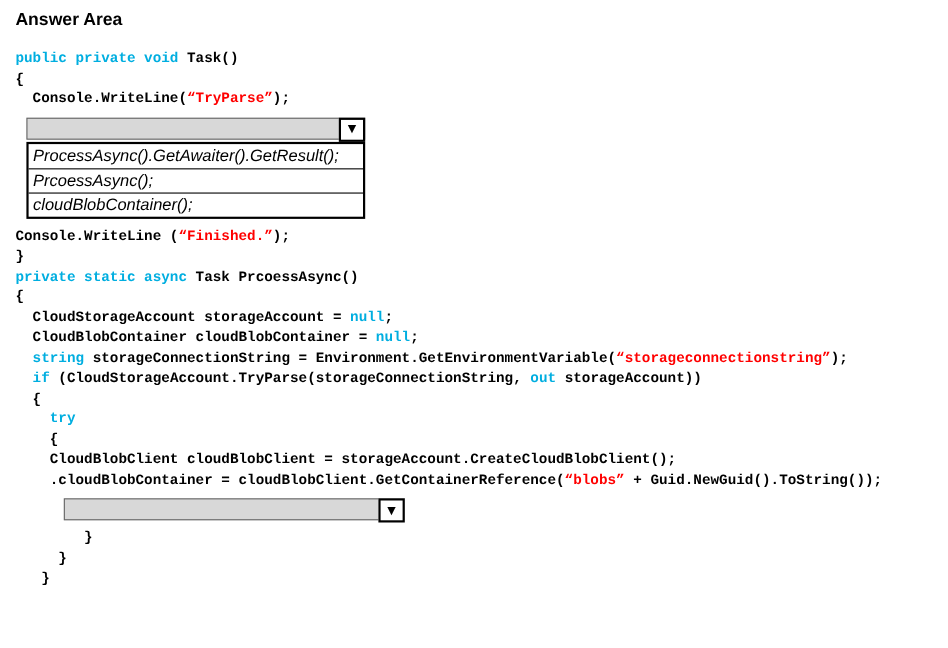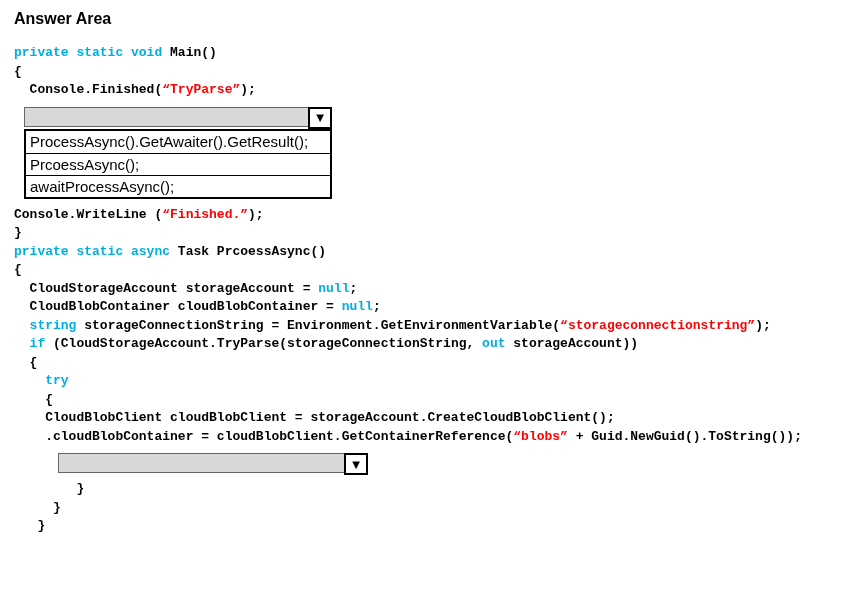--- a/index.html
+++ b/index.html
@@ -53,20 +53,21 @@
     display: flex; align-items: center; justify-content: center;
     font-family: "DejaVu Sans", sans-serif;
     font-size: 10px;
     color: #000;
     cursor: pointer;
   }
   .dd-options {
     margin-top: 2px;
     background: #ffffff;
     border: 2px solid #000;
+    font-style: italic;
   }
   .dd-option {
     height: 22px;
     line-height: 21px;
     padding-left: 4px;
     font-family: "Liberation Sans", sans-serif;
     font-size: 15px;
     color: #000;
     border-top: 1px solid #000;
     cursor: pointer;
@@ -75,30 +76,30 @@
   }
   .dd-option:first-child { border-top: none; }
 </style>
 </head>
 <body>
 
 <div class="page">
 
   <div class="title">Answer Area</div>
 
-  <div class="code"><div class="code-line"><span class="kw">private static void </span><span class="pl">Main()</span></div><div class="code-line"><span class="pl">{</span></div><div class="code-line"><span class="pl">  Console.Finished(</span><span class="str">“TryParse”</span><span class="pl">);</span></div></div>
+  <div class="code"><div class="code-line"><span class="kw">public private void </span><span class="pl">Task()</span></div><div class="code-line"><span class="pl">{</span></div><div class="code-line"><span class="pl">  Console.WriteLine(</span><span class="str">“TryParse”</span><span class="pl">);</span></div></div>
 
   <div class="dropdown dd1">
     <div class="dd-header">
       <div class="dd-arrow">▼</div>
     </div>
     <div class="dd-options">
       <div class="dd-option">ProcessAsync().GetAwaiter().GetResult();</div>
       <div class="dd-option">PrcoessAsync();</div>
-      <div class="dd-option">awaitProcessAsync();</div>
+      <div class="dd-option">cloudBlobContainer();</div>
     </div>
   </div>
 
   <div class="code"><div class="code-line"><span class="pl">Console.WriteLine (</span><span class="str">“Finished.”</span><span class="pl">);</span></div><div class="code-line"><span class="pl">}</span></div><div class="code-line"><span class="kw">private static async </span><span class="pl">Task PrcoessAsync()</span></div><div class="code-line"><span class="pl">{</span></div><div class="code-line"><span class="pl">  CloudStorageAccount storageAccount = </span><span class="kw">null</span><span class="pl">;</span></div><div class="code-line"><span class="pl">  CloudBlobContainer cloudBlobContainer = </span><span class="kw">null</span><span class="pl">;</span></div><div class="code-line"><span class="pl">  </span><span class="kw">string</span><span class="pl"> storageConnectionString = Environment.GetEnvironmentVariable(</span><span class="str">“storageconnectionstring”</span><span class="pl">);</span></div><div class="code-line"><span class="pl">  </span><span class="kw">if</span><span class="pl"> (CloudStorageAccount.TryParse(storageConnectionString, </span><span class="kw">out</span><span class="pl"> storageAccount))</span></div><div class="code-line"><span class="pl">  {</span></div><div class="code-line"><span class="pl">    </span><span class="kw">try</span></div><div class="code-line"><span class="pl">    {</span></div><div class="code-line"><span class="pl">    CloudBlobClient cloudBlobClient = storageAccount.CreateCloudBlobClient();</span></div><div class="code-line"><span class="pl">    .cloudBlobContainer = cloudBlobClient.GetContainerReference(</span><span class="str">“blobs”</span><span class="pl"> + Guid.NewGuid().ToString());</span></div></div>
 
   <div class="dropdown dd2">
     <div class="dd-header">
       <div class="dd-arrow">▼</div>
     </div>
   </div>

